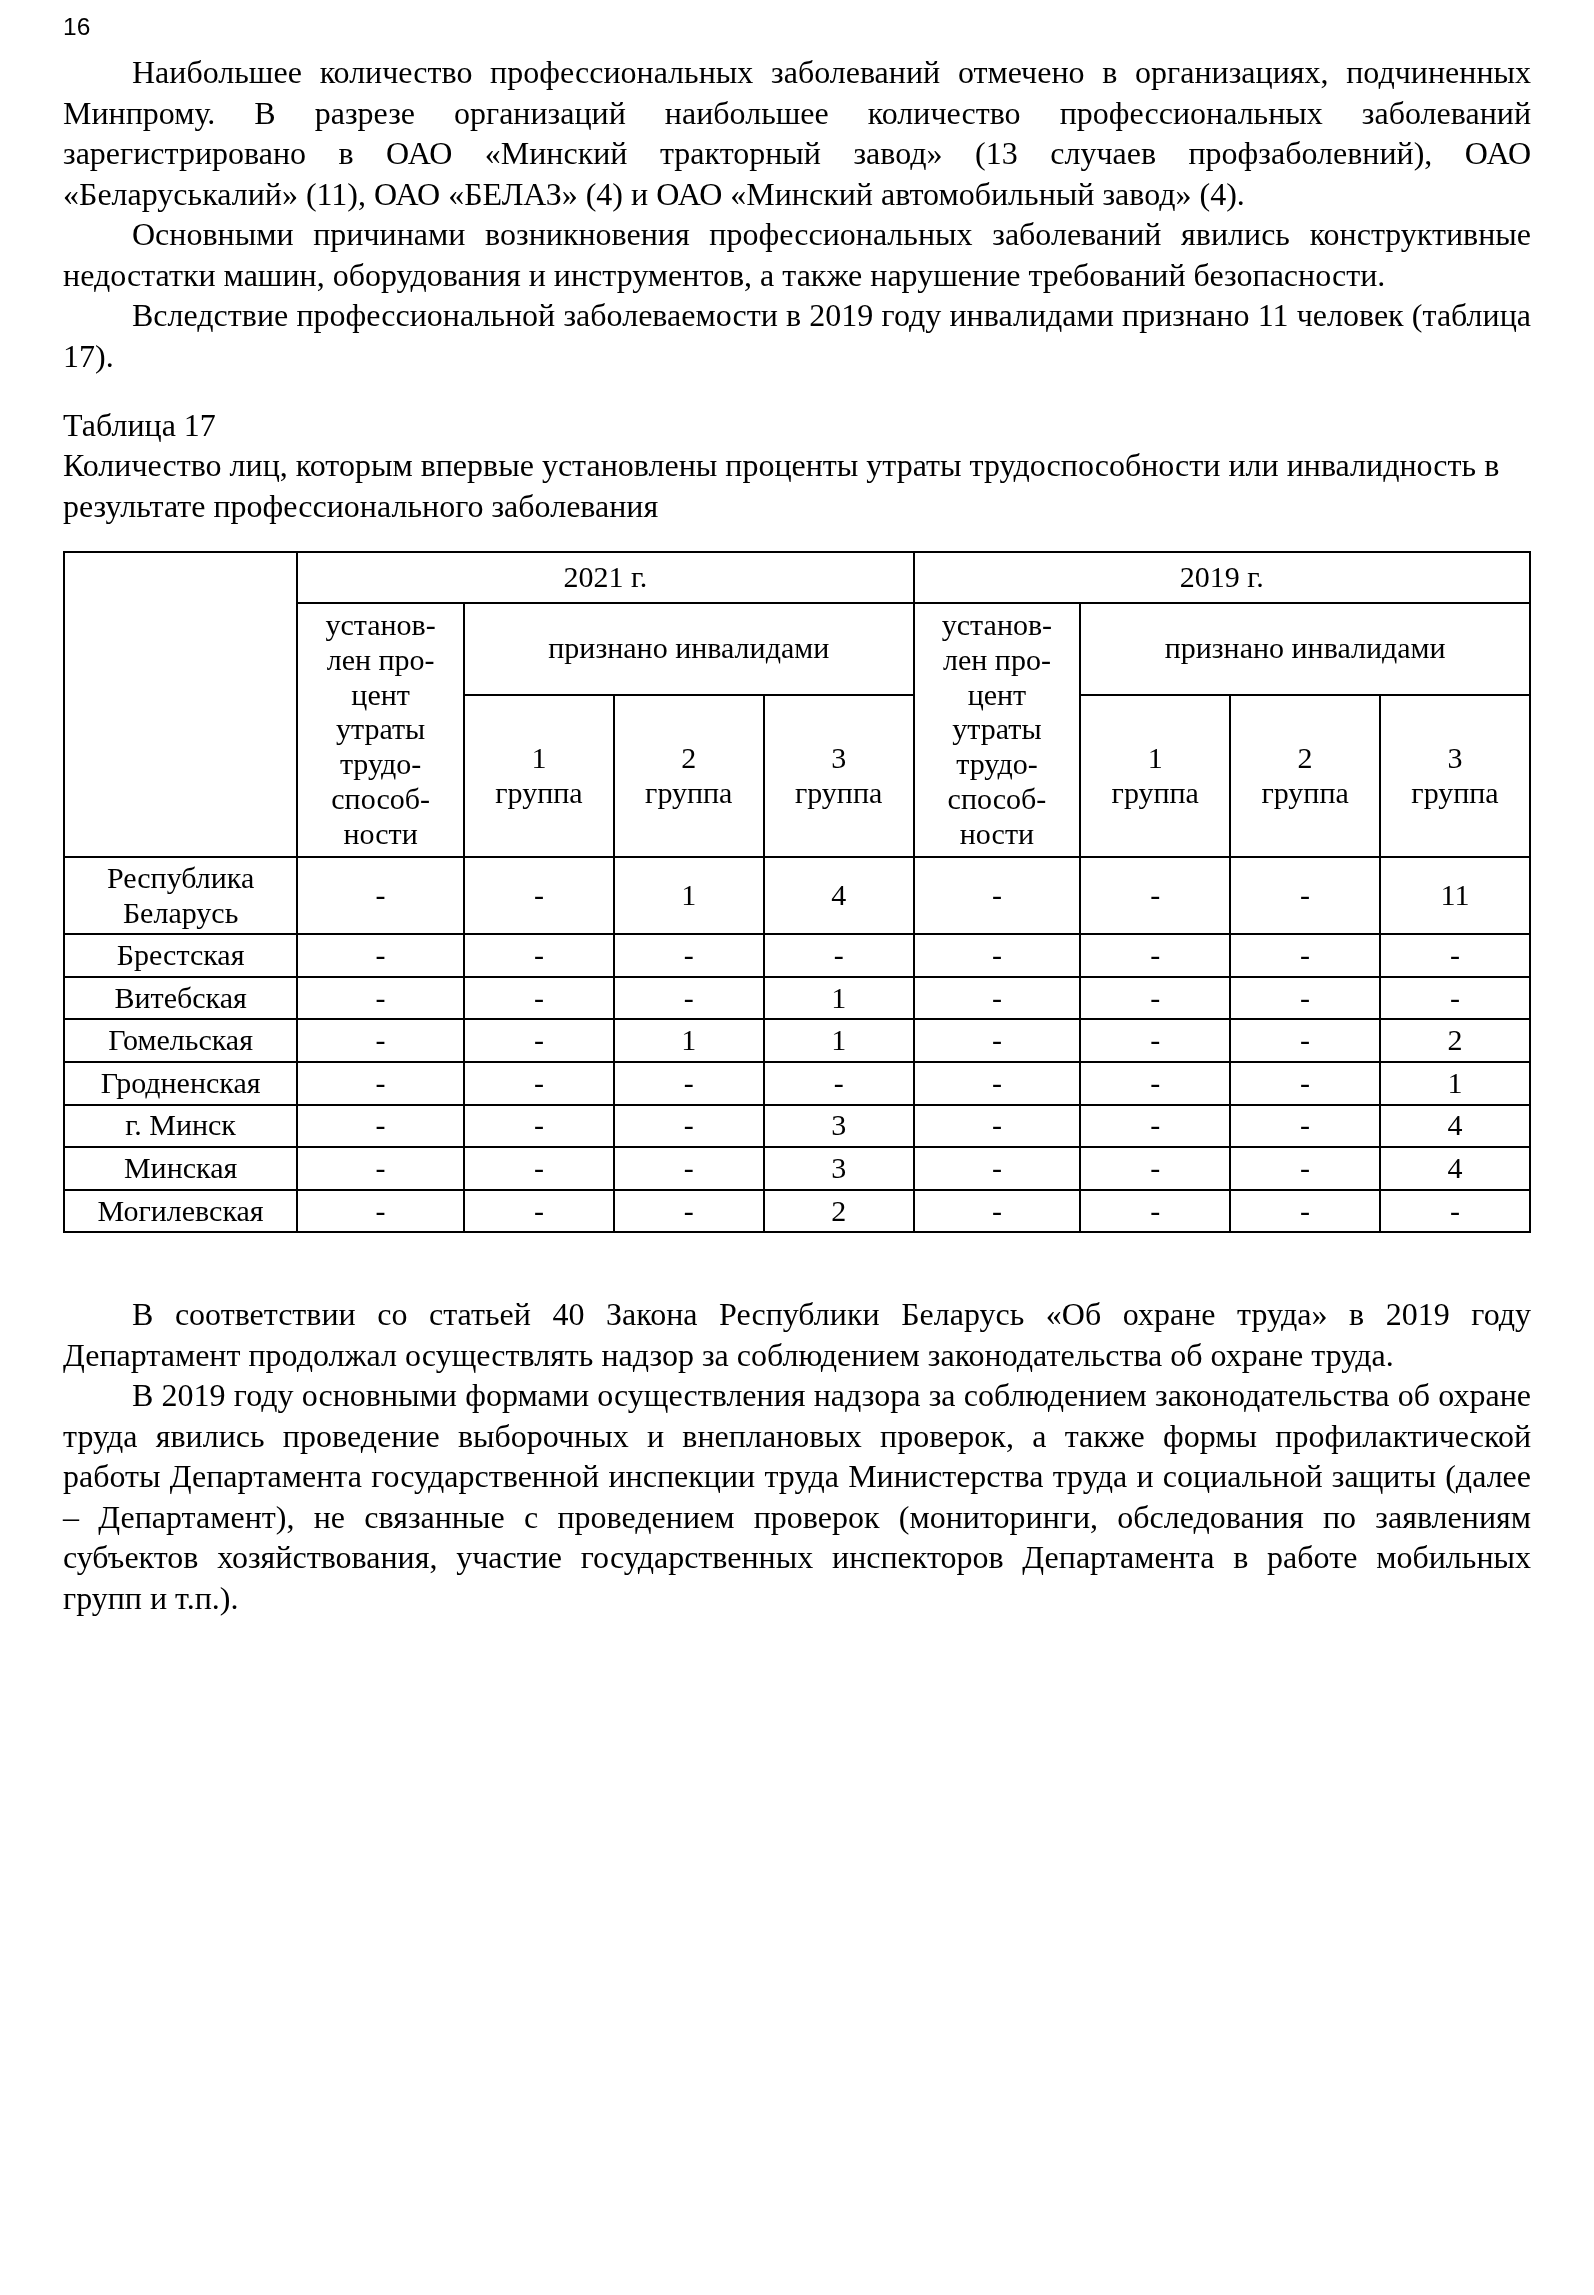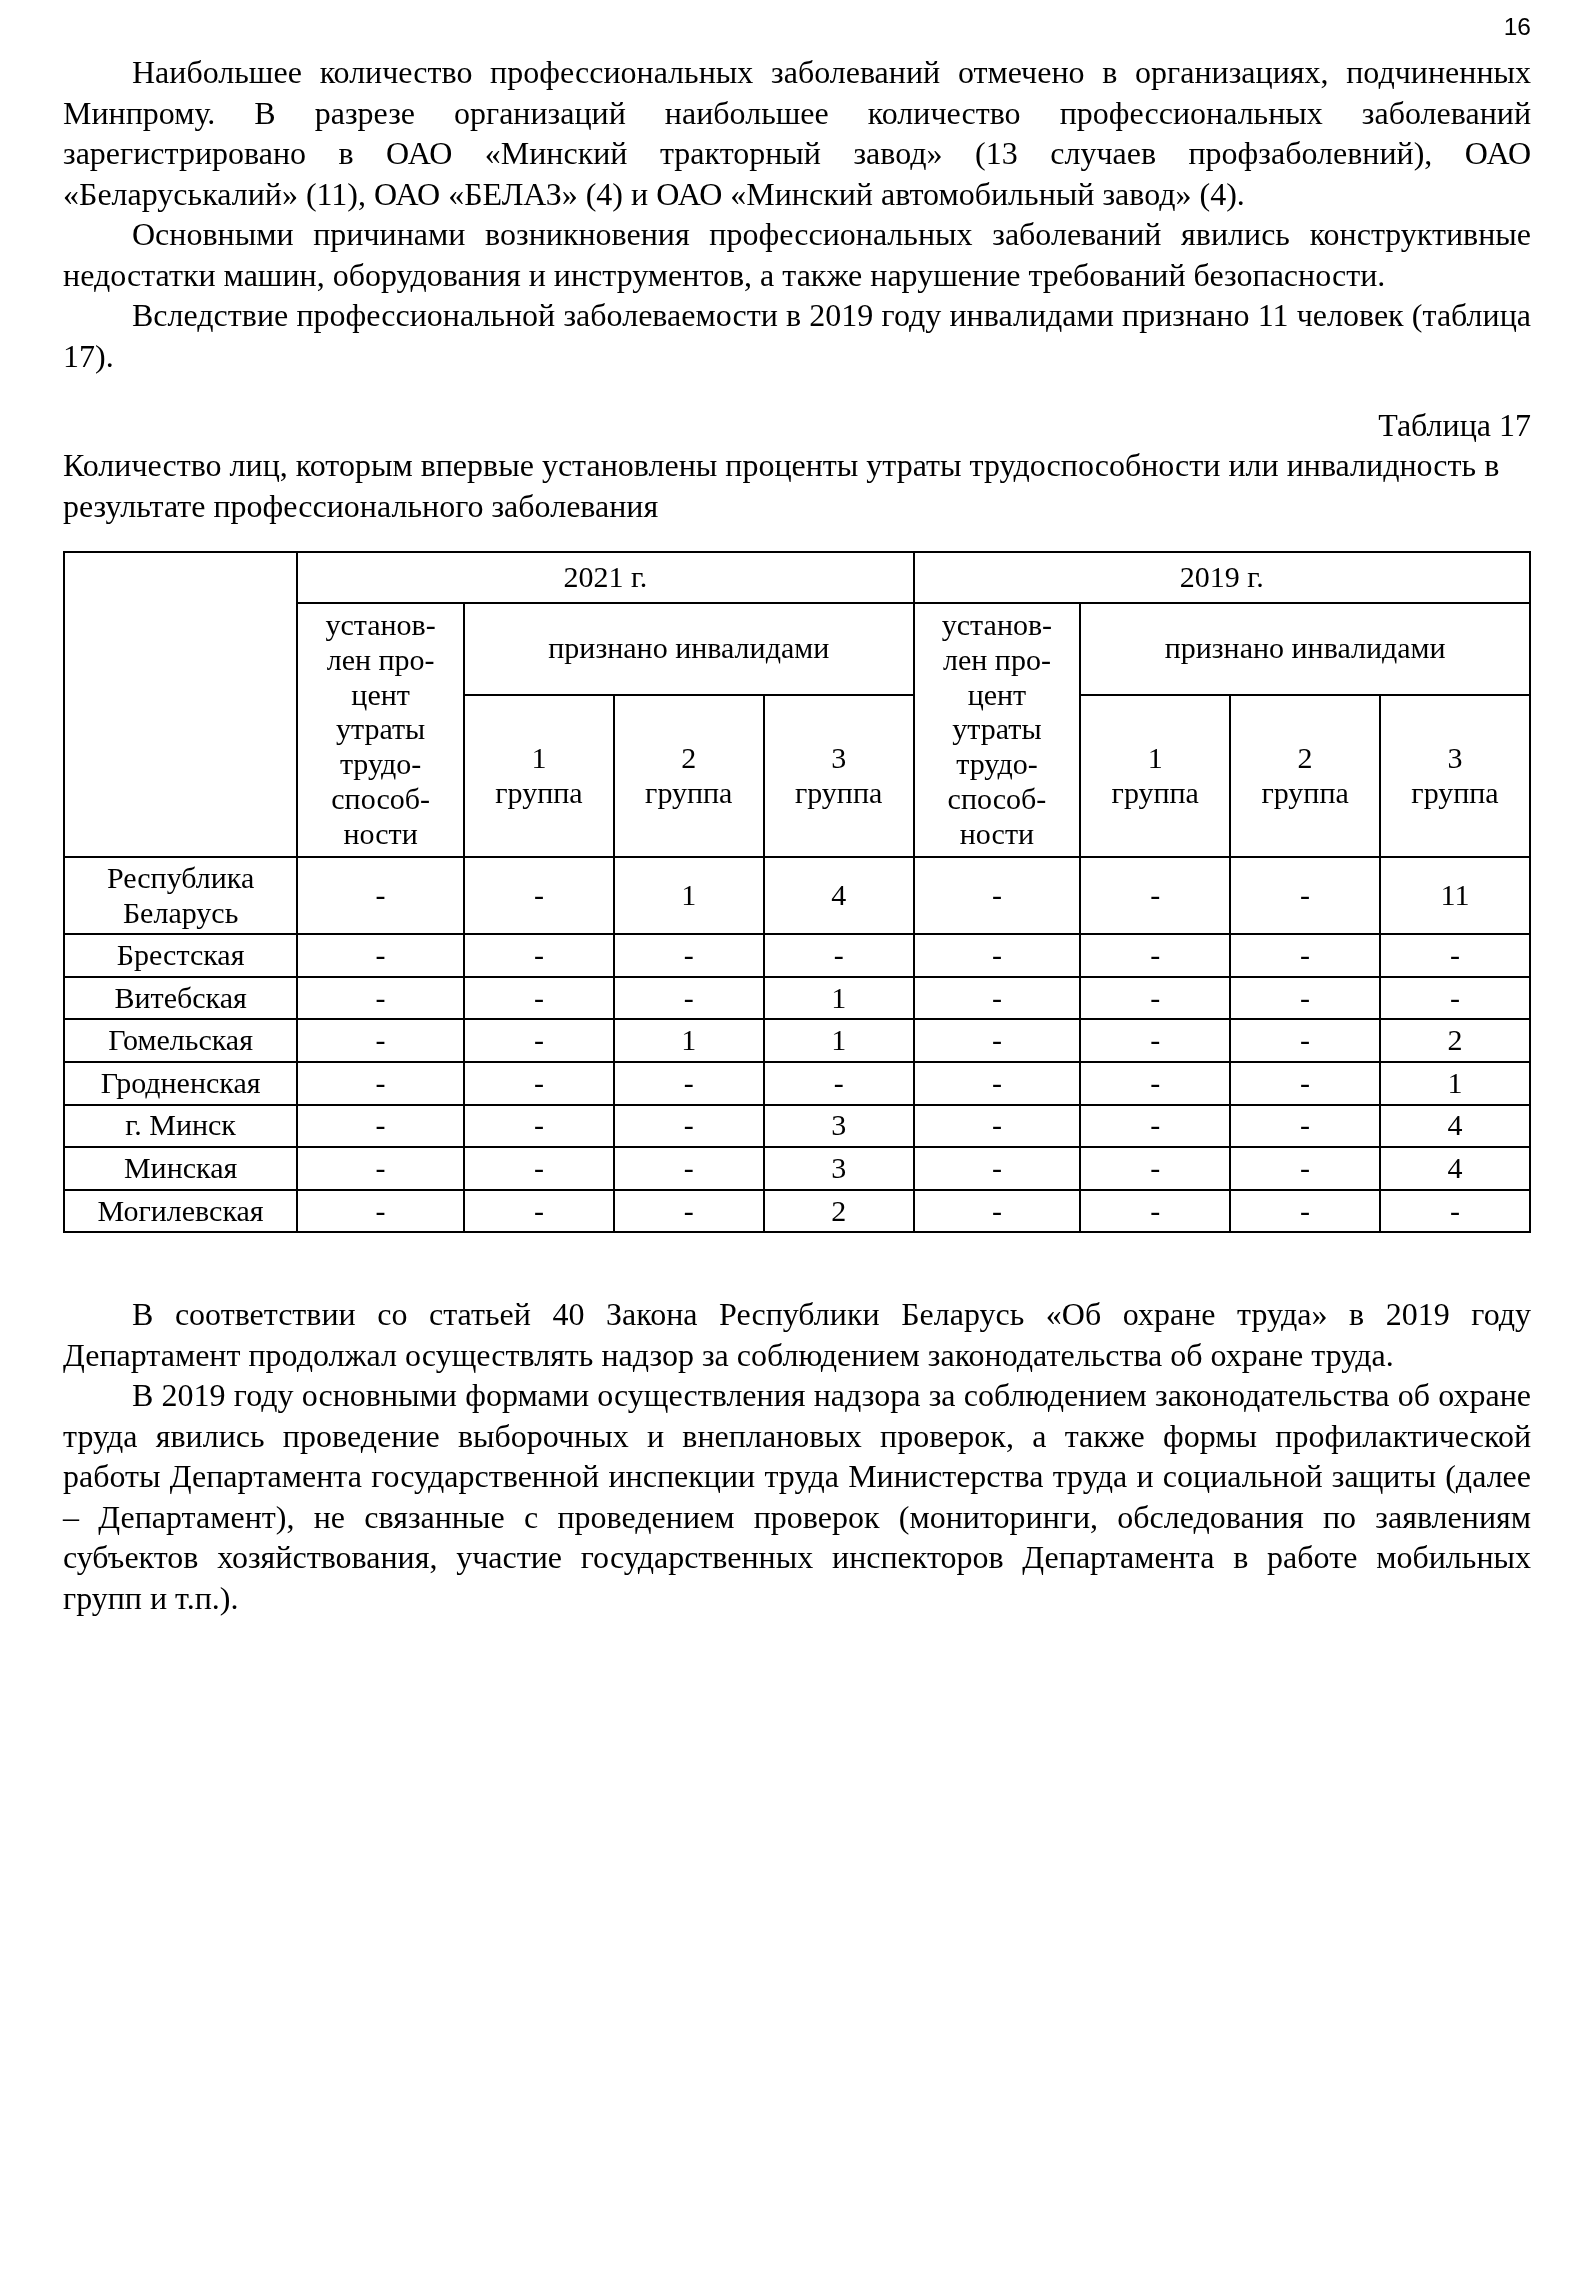--- a/index.html
+++ b/index.html
@@ -16,39 +16,39 @@
     overflow: hidden;
   }
   .page {
     width: 1594px;
     height: 2295px;
     position: relative;
     box-sizing: border-box;
     padding: 0 63px;
   }
   .page-number {
-    text-align: right;
+    text-align: left;
     font-size: 24.5px;
     font-family: "Liberation Sans", "DejaVu Sans", sans-serif;
     padding-top: 14.4px;
     line-height: 1.1;
   }
   .body-text {
     font-size: 32px;
     line-height: 1.265;
     text-align: justify;
     text-indent: 69px;
     margin: 0;
     hyphens: none;
   }
   .para-block {
     margin-top: 11px;
   }
   .tbl-caption-num {
-    text-align: right;
+    text-align: left;
     font-size: 32px;
     line-height: 1.26;
     margin-top: 29px;
   }
   .tbl-caption-title {
     font-size: 32px;
     line-height: 1.26;
     margin-top: 0px;
   }
   table.data-table {

